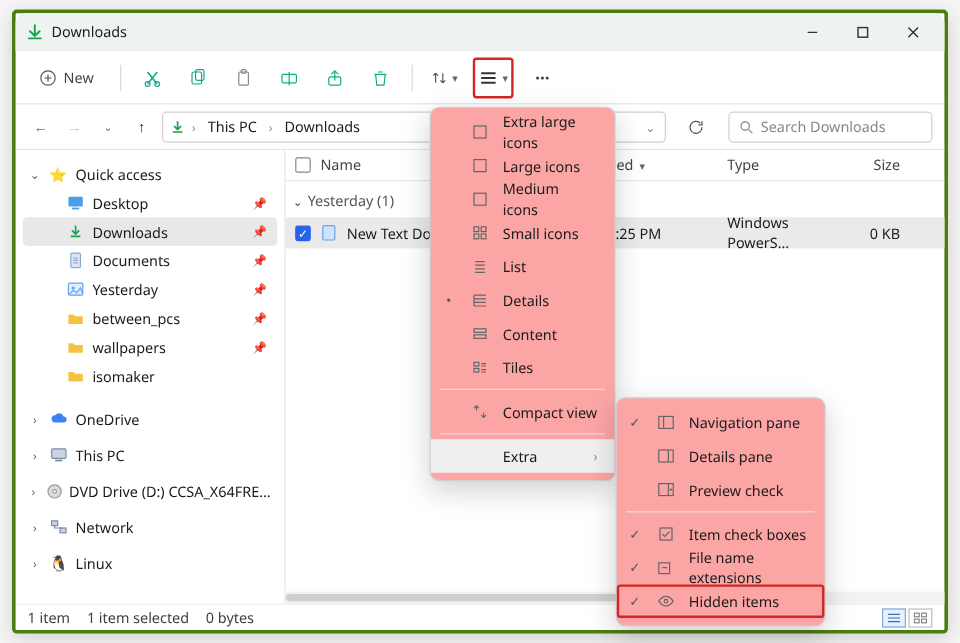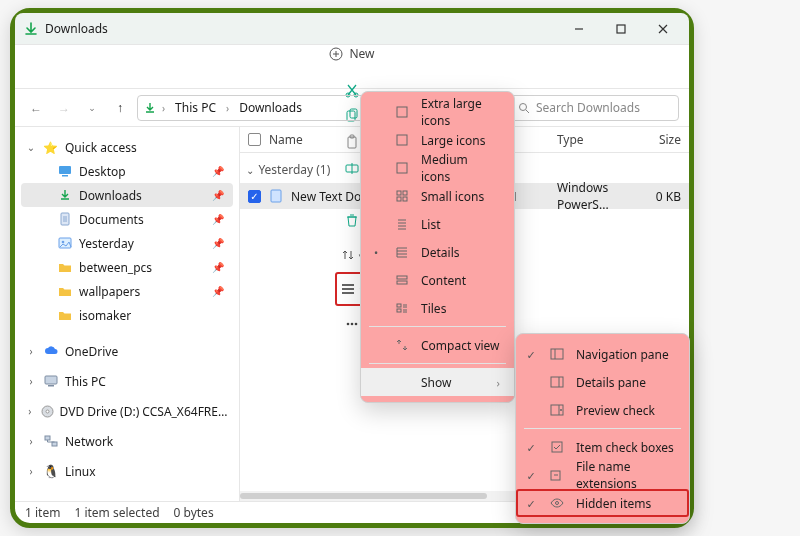--- a/index.html
+++ b/index.html
@@ -9,29 +9,29 @@
     --line:#e6e6e6;
     --hover:#eeeeee;
     --selected:#d9d9d9;
     --blue:#2563eb;
     --yellow:#f5c343;
     --grey:#9aa0a6;
   }
   *{box-sizing:border-box;font-family:"Segoe UI",system-ui,sans-serif;}
   html,body{margin:0;padding:0;}
   body{background:#f6f6f6;width:800px;height:536px;overflow:hidden;color:var(--fg);font-size:12px;}
-  .window{position:absolute;left:10px;top:8px;width:684px;height:520px;background:#fff;border:5px solid #4d7c0f;border-radius:20px;box-shadow:0 4px 18px rgba(0,0,0,.15);}
+  .window{position:absolute;left:10px;top:8px;width:780px;height:520px;background:#fff;border:3px solid #4d7c0f;border-radius:4px;box-shadow:0 4px 18px rgba(0,0,0,.15);}
   
   .titlebar{display:flex;align-items:center;height:32px;padding:0 8px;border-bottom:1px solid var(--line);background:#eef3f1;border-radius:8px 8px 0 0;}
   .titlebar .icon{width:16px;display:flex;justify-content:center;}
   .titlebar .title{margin-left:6px;font-size:12px;}
   .winbtns{margin-left:auto;display:flex;gap:18px;padding-right:6px;}
   .winbtn{width:24px;height:24px;display:flex;align-items:center;justify-content:center;color:#333;}
   
-  .toolbar{display:flex;align-items:center;height:44px;padding:0 10px;gap:10px;border-bottom:1px solid var(--line);flex-direction:column;}
+  .toolbar{display:flex;align-items:center;height:44px;padding:0 10px;gap:10px;border-bottom:1px solid var(--line);}
   .newbtn{display:flex;align-items:center;gap:6px;height:28px;padding:0 10px;border-radius:4px;color:#444;}
   .tbtn{width:28px;height:28px;display:flex;align-items:center;justify-content:center;border-radius:4px;color:#555;}
   .vsep{width:1px;height:22px;background:#d9d9d9;margin:0 2px;}
   .highlight-red{border:2px solid #d32626;border-radius:3px;padding:1px;}
   .sortbtn,.viewbtn{display:flex;align-items:center;gap:2px;}
   .caret{font-size:9px;color:#666;margin-left:2px;}
   
   .navrow{display:flex;align-items:center;height:38px;padding:0 10px;gap:6px;border-bottom:1px solid var(--line);}
   .navbtn{width:22px;height:22px;display:flex;align-items:center;justify-content:center;color:#777;border-radius:4px;}
   .navbtn.enabled{color:#222;}
@@ -499,21 +499,21 @@
           <svg width="14" height="14">
             <path d="M4 2v4M4 2l-2 2M4 2l2 2M10 12V8M10 12l-2-2M10 12l2-2" stroke="#666" fill="none"></path>
           </svg>
         </span>
         <span class="mlabel">Compact view</span>
       </div>
       <hr>
       <div class="mi hovered">
         <span class="lead"></span>
         <span class="mico"></span>
-        <span class="mlabel">Show</span>
+        <span class="mlabel">Extra</span>
         <span class="trail">›</span>
       </div>
     </div>
 
   <div class="menu" id="show-menu">
       <div class="mi">
         <span class="lead">✓</span>
         <span class="mico">
           <svg width="14" height="12">
             <rect x="1" y="1" width="12" height="10" stroke="#666" fill="none"></rect>

